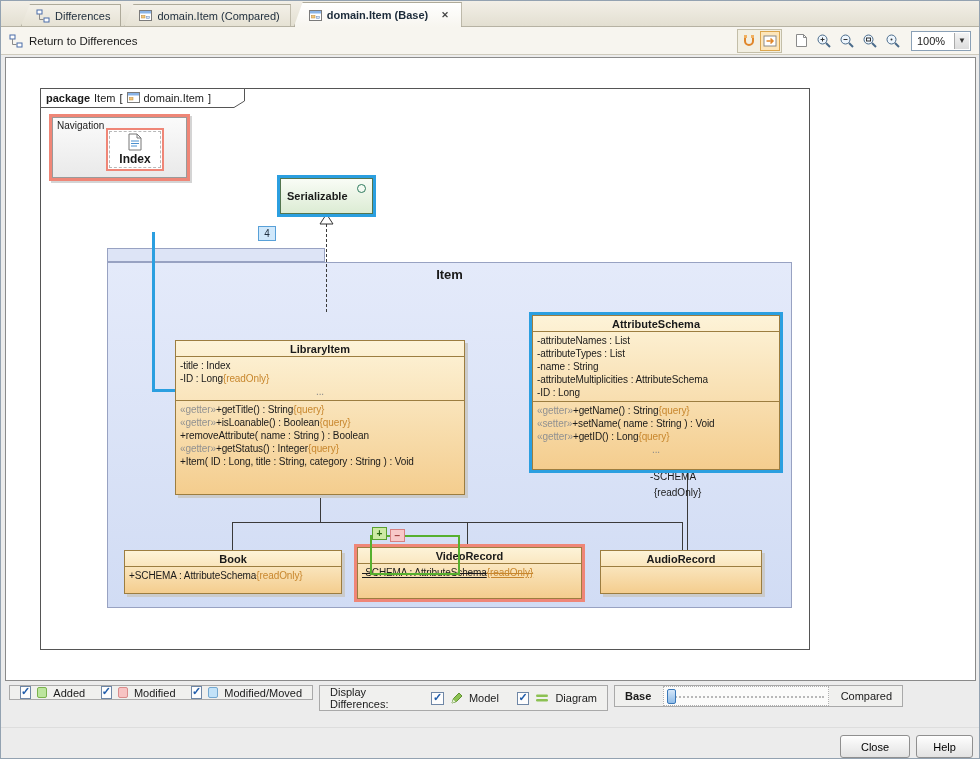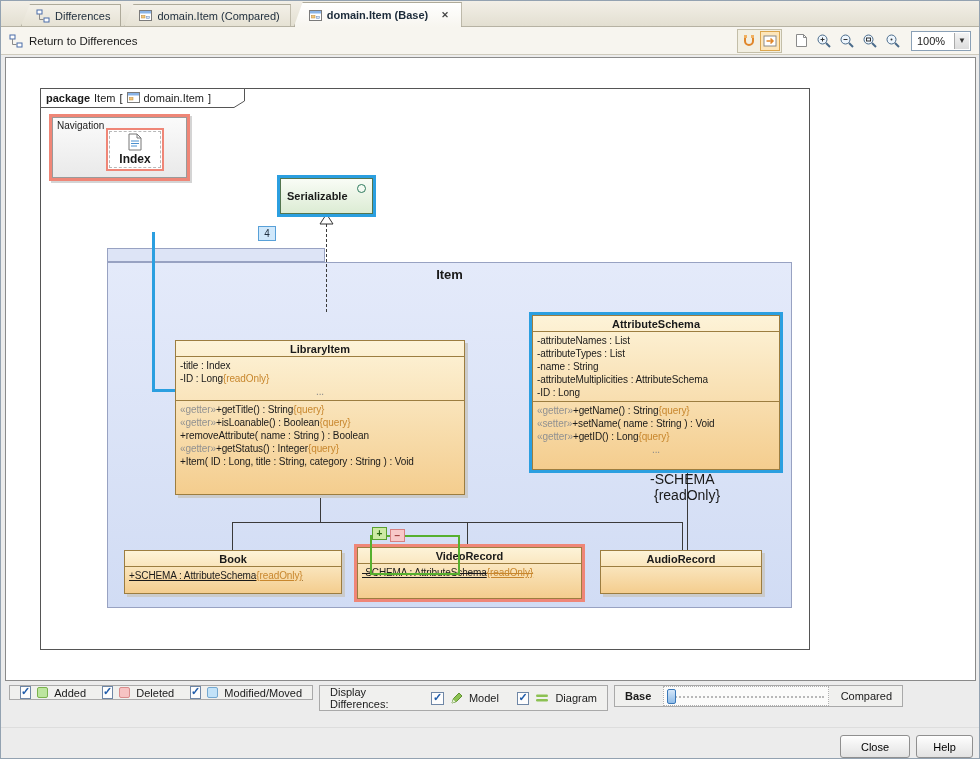--- a/index.html
+++ b/index.html
@@ -73,27 +73,27 @@
   .uml-class { position:absolute; border:1px solid #9c7d40;
     background:linear-gradient(var(--class-fill-top),var(--class-fill-bottom));
     box-shadow:3px 3px 0 #cbcbcb; display:flex; flex-direction:column; font-size:10px; overflow:hidden; }
   .uml-class.modified { outline:3px solid var(--modified); }
   .uml-class.deleted  { outline:3px solid var(--deleted); }
   .hdr { font-weight:bold; font-size:11px; text-align:center; padding:2px 2px 1px; border-bottom:1px solid #9c7d40; }
   .cmp { padding:2px 0; border-bottom:1px solid #9c7d40; }
   .cmp:last-child { border-bottom:none; flex:1; }
   .mem { padding:0 4px; line-height:13px; white-space:nowrap; overflow:hidden; letter-spacing:-0.1px; }
   .mem.ctr { text-align:center; color:#8a8a8a; }
-  .mem.und { text-decoration:underline; }
+  .mem.und { }
   .mem.stk { text-decoration:underline line-through; }
   .st { color:#919191; }
   .tg { color:#c8872e; }
   .mem.und .tg, .mem.stk .tg { text-decoration:inherit; }
 
-  .assoc-label { position:absolute; font-size:14px; }
+  .assoc-label { position:absolute; font-size:10px; }
 
   .overlay-added { position:absolute; left:364px; top:477px; width:90px; height:40px;
     border:2px solid #56b02e; z-index:6; }
   .badge { position:absolute; width:15px; height:13px; font-size:10px; font-weight:bold; z-index:7;
     display:flex; align-items:center; justify-content:center; }
   .badge.plus  { left:366px; top:469px; background:#cdeaa4; border:1px solid #5aa030; color:#2a6a10; }
   .badge.minus { left:384px; top:471px; background:#f8c8c8; border:1px solid #d88080; color:#a04040; }
 
   
   .legendbar { position:absolute; left:0; right:0; top:683px; height:32px; display:flex; gap:6px;
@@ -375,21 +375,21 @@
   </div>
 
   <div class="legendbar">
     <div class="lpanel p1">
       <span class="cb checked"></span>
       <span class="sw added"></span>
       <span>Added</span>
       <span class="gap"></span>
       <span class="cb checked"></span>
       <span class="sw deleted"></span>
-      <span>Deleted</span>
+      <span>Modified</span>
       <span class="gap"></span>
       <span class="cb checked"></span>
       <span class="sw modified"></span>
       <span>Modified/Moved</span>
     </div>
     <div class="lpanel p2">
       <span>Display Differences:</span>
       <span class="cb checked"></span>
       <span class="icon">
         <svg width="13" height="13" viewBox="0 0 13 13">

